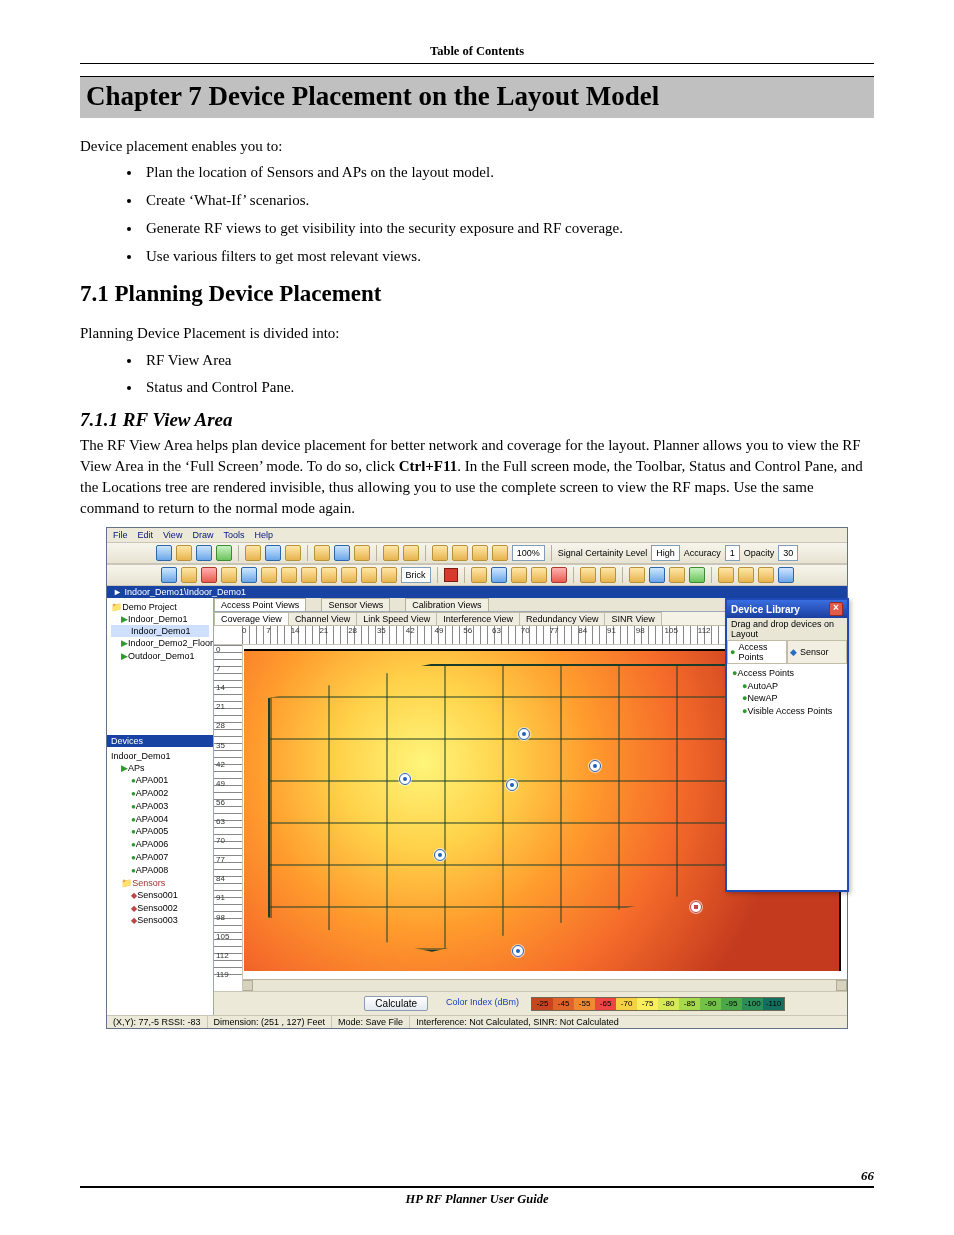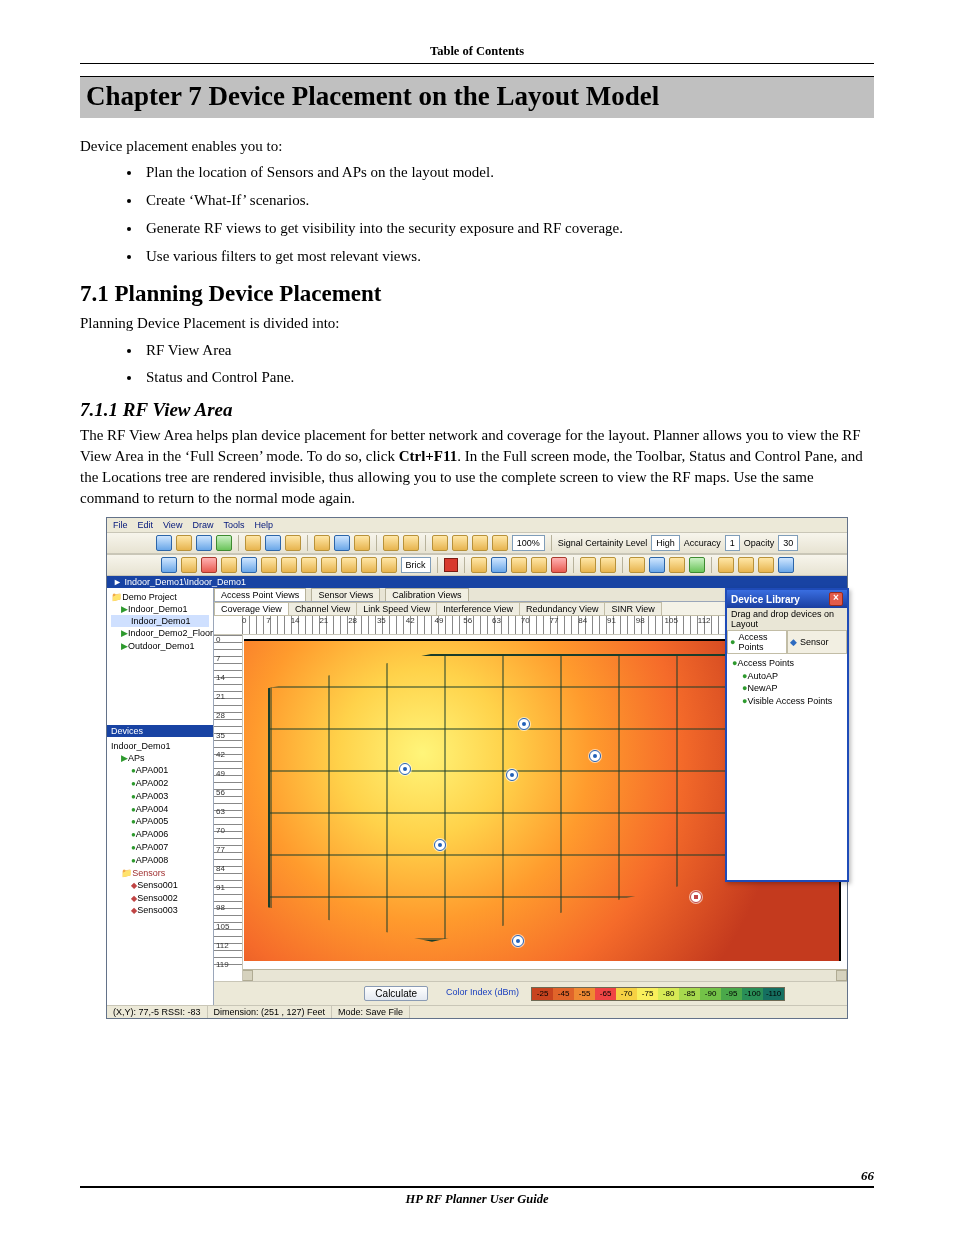--- a/index.html
+++ b/index.html
@@ -40,21 +40,21 @@
     padding-left: 62px;
   }
   ul.bullets li {
     font-size: 15px;
     line-height: 1.45;
     padding-left: 4px;
   }
   h2.section {
     font-size: 23px;
     font-weight: bold;
-    margin: 14px 0 6px 0;
+    margin: 14px 0 16px 0;
   }
   h3.subsection {
     font-size: 19px;
     font-style: italic;
     font-weight: bold;
     margin: 10px 0 4px 0;
   }
   .para {
     font-size: 15px;
     line-height: 1.4;
@@ -111,21 +111,21 @@
   .panel-title{background:#1843a3;color:#fff;font-size:9px;padding:1px 4px;}
   .tree{flex:1;background:#fff;padding:3px 4px;font-size:9px;line-height:1.35;overflow:hidden;}
   .tree .folder::before{content:"\1F4C1 ";font-size:9px;}
   .tree .folder.green::before{content:"\25B6 ";color:#2e9a2e;}
   .tree .indent1{padding-left:10px;}
   .tree .indent2{padding-left:20px;}
   .tree .sel{background:#cfe0ff;}
   .tree .ap::before{content:"\25CF ";color:#2e9a2e;font-size:8px;}
   .tree .sen::before{content:"\25C6 ";color:#c04545;font-size:8px;}
   .centercol{flex:1;display:flex;flex-direction:column;position:relative;min-width:0;}
-  .tabs{display:flex;gap:6px;background:#e8e5d5;border-bottom:1px solid #9aa6b9;}
+  .tabs{display:flex;gap:16px;background:#e8e5d5;border-bottom:1px solid #9aa6b9;}
   .tab{padding:1px 6px;font-size:9px;border:1px solid #b6b19a;border-bottom:none;background:#f1efe2;margin-right:-1px;}
   .tab.sel{background:#fff;}
   .subtabs{display:flex;background:#f4f2e7;border-bottom:1px solid #c2bda6;}
   .subtab{padding:1px 6px;font-size:9px;border:1px solid #c2bda6;border-bottom:none;background:#efede1;margin-right:-1px;}
   .subtab.sel{background:#fff;}
   .ruler-top{height:18px;background:#fff;border-bottom:1px solid #c9c6b7;position:relative;overflow:hidden;}
   .ruler-top .ticks{position:absolute;left:28px;right:4px;top:0;bottom:0;
     background:repeating-linear-gradient(to right,#888 0,#888 1px,transparent 1px,transparent 7px);} 
   .ruler-top .nums{position:absolute;left:28px;right:4px;top:0;display:flex;justify-content:space-between;font-size:8px;color:#333;}
   .canvas{flex:1;position:relative;overflow:hidden;background:#fff;}
@@ -455,20 +455,21 @@
             <div class="ico-green" style="padding-left:10px"><span>Visible Access Points</span></div>
           </div>
         </div>
       </div>
     </div>
 
     <div class="status">
       <div>(X,Y): 77,-5 RSSI: -83</div>
       <div>Dimension: (251 , 127) Feet</div>
       <div>Mode: Save File</div>
+      <div style="flex:1;border-right:none">Interference: Not Calculated, SINR: Not Calculated</div>
     </div>
   </div>
 
   <div class="pagefooter">
     <div class="num">66</div>
     <hr>
     <div class="title">HP RF Planner User Guide</div>
   </div>
 </div>
 

